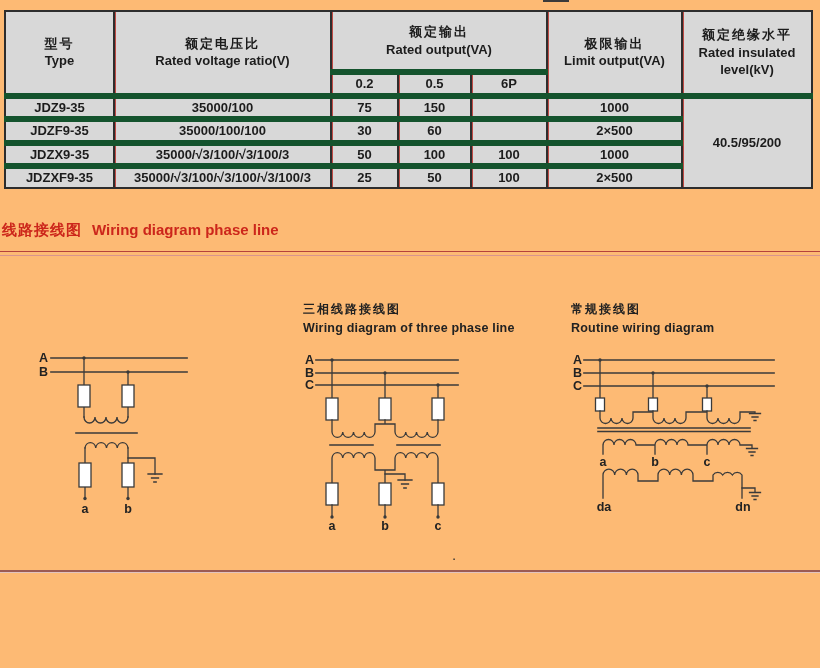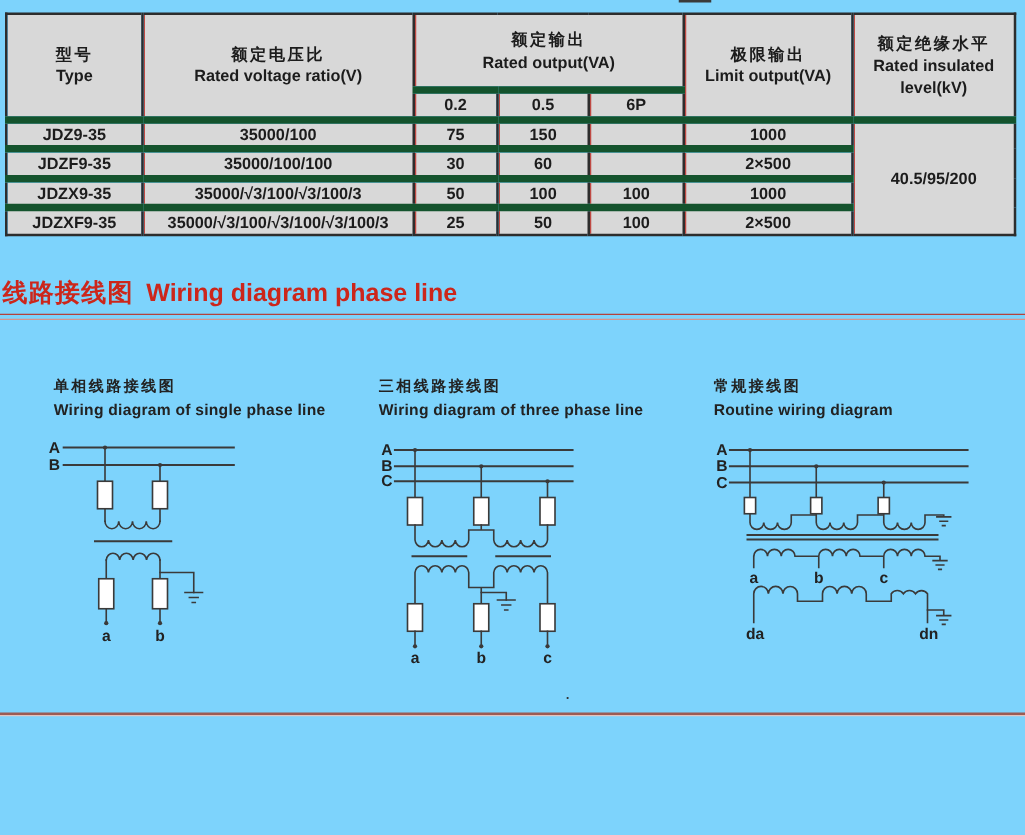--- a/index.html
+++ b/index.html
@@ -1,38 +1,38 @@
 <!DOCTYPE html>
 <html><head>
 <meta charset="utf-8">
 <style>
   html,body{margin:0;padding:0;background:#fff;}
   .sheet{
-    position:relative;width:820px;height:668px;background:#7dd3fc;overflow:hidden;
+    position:relative;width:820px;height:668px;background:#fdba74;overflow:hidden;
     font-family:"Liberation Sans","DejaVu Sans",sans-serif;color:#1c1c1c;
   }
   
   table.spec{
     position:absolute;left:4px;top:10px;width:808px;
     border-collapse:collapse;table-layout:fixed;
     border:2px solid #2d2d2d;
   }
   table.spec th,table.spec td{
     background:#d8d8d8;text-align:center;vertical-align:middle;
     font-size:13px;font-weight:700;padding:0;line-height:1.35;
     color:#1c1c1c;overflow:hidden;
   }
   
   .vd{border-left:2px solid #2d2d2d;box-shadow:inset 1px 0 0 #bf4a44;}
   .ht{border-top:6px solid #14532d;}
   th.hcell{vertical-align:top;padding-top:12px;}
   .zh{letter-spacing:2px;}
   .r1{height:61px;} .r2{height:22px;} .dr{height:16px;}
   
-  .sec-head{position:absolute;font-size:20px;font-weight:700;color:#cc261b;white-space:nowrap;}
+  .sec-head{position:absolute;font-size:15px;font-weight:700;color:#cc261b;white-space:nowrap;}
   .sec-head .zhpart{letter-spacing:1px;margin-right:10px;}
   .rule-double{position:absolute;left:0;width:820px;height:3px;
     border-top:1px solid #b5423c;border-bottom:1px solid #d8948e;}
   .rule-maroon{position:absolute;left:0;width:820px;height:0;
     border-top:2px solid #9c5b53;border-bottom:1px solid #e2c4bf;}
   
   .cap{position:absolute;font-size:12px;color:#222;white-space:nowrap;}
   .cap .cz{display:block;letter-spacing:2px;font-weight:600;margin-bottom:3px;}
   .cap .ce{display:block;font-size:12.5px;font-weight:700;letter-spacing:.2px;}
   .diag{position:absolute;}
@@ -126,24 +126,20 @@
       <td class="ht vd">2×500</td>
     </tr>
   </tbody>
     </table>
 
   <div class="sec-head" style="left:2px;top:221px;">
     <span class="zhpart">线路接线图</span><span>Wiring diagram phase line</span>
   </div>
   <div class="rule-double" style="top:251px;"></div>
 
-  <div class="cap" style="left:43px;top:301px;">
-    <span class="cz">单相线路接线图</span>
-    <span class="ce">Wiring diagram of single phase line</span>
-  </div>
   <div class="cap" style="left:571px;top:301px;">
     <span class="cz">常规接线图</span>
     <span class="ce">Routine wiring diagram</span>
   </div>
   <div class="cap" style="left:303px;top:301px;">
     <span class="cz">三相线路接线图</span>
     <span class="ce">Wiring diagram of three phase line</span>
   </div>
 
   <div class="diag" style="left:30px;top:345px;">

